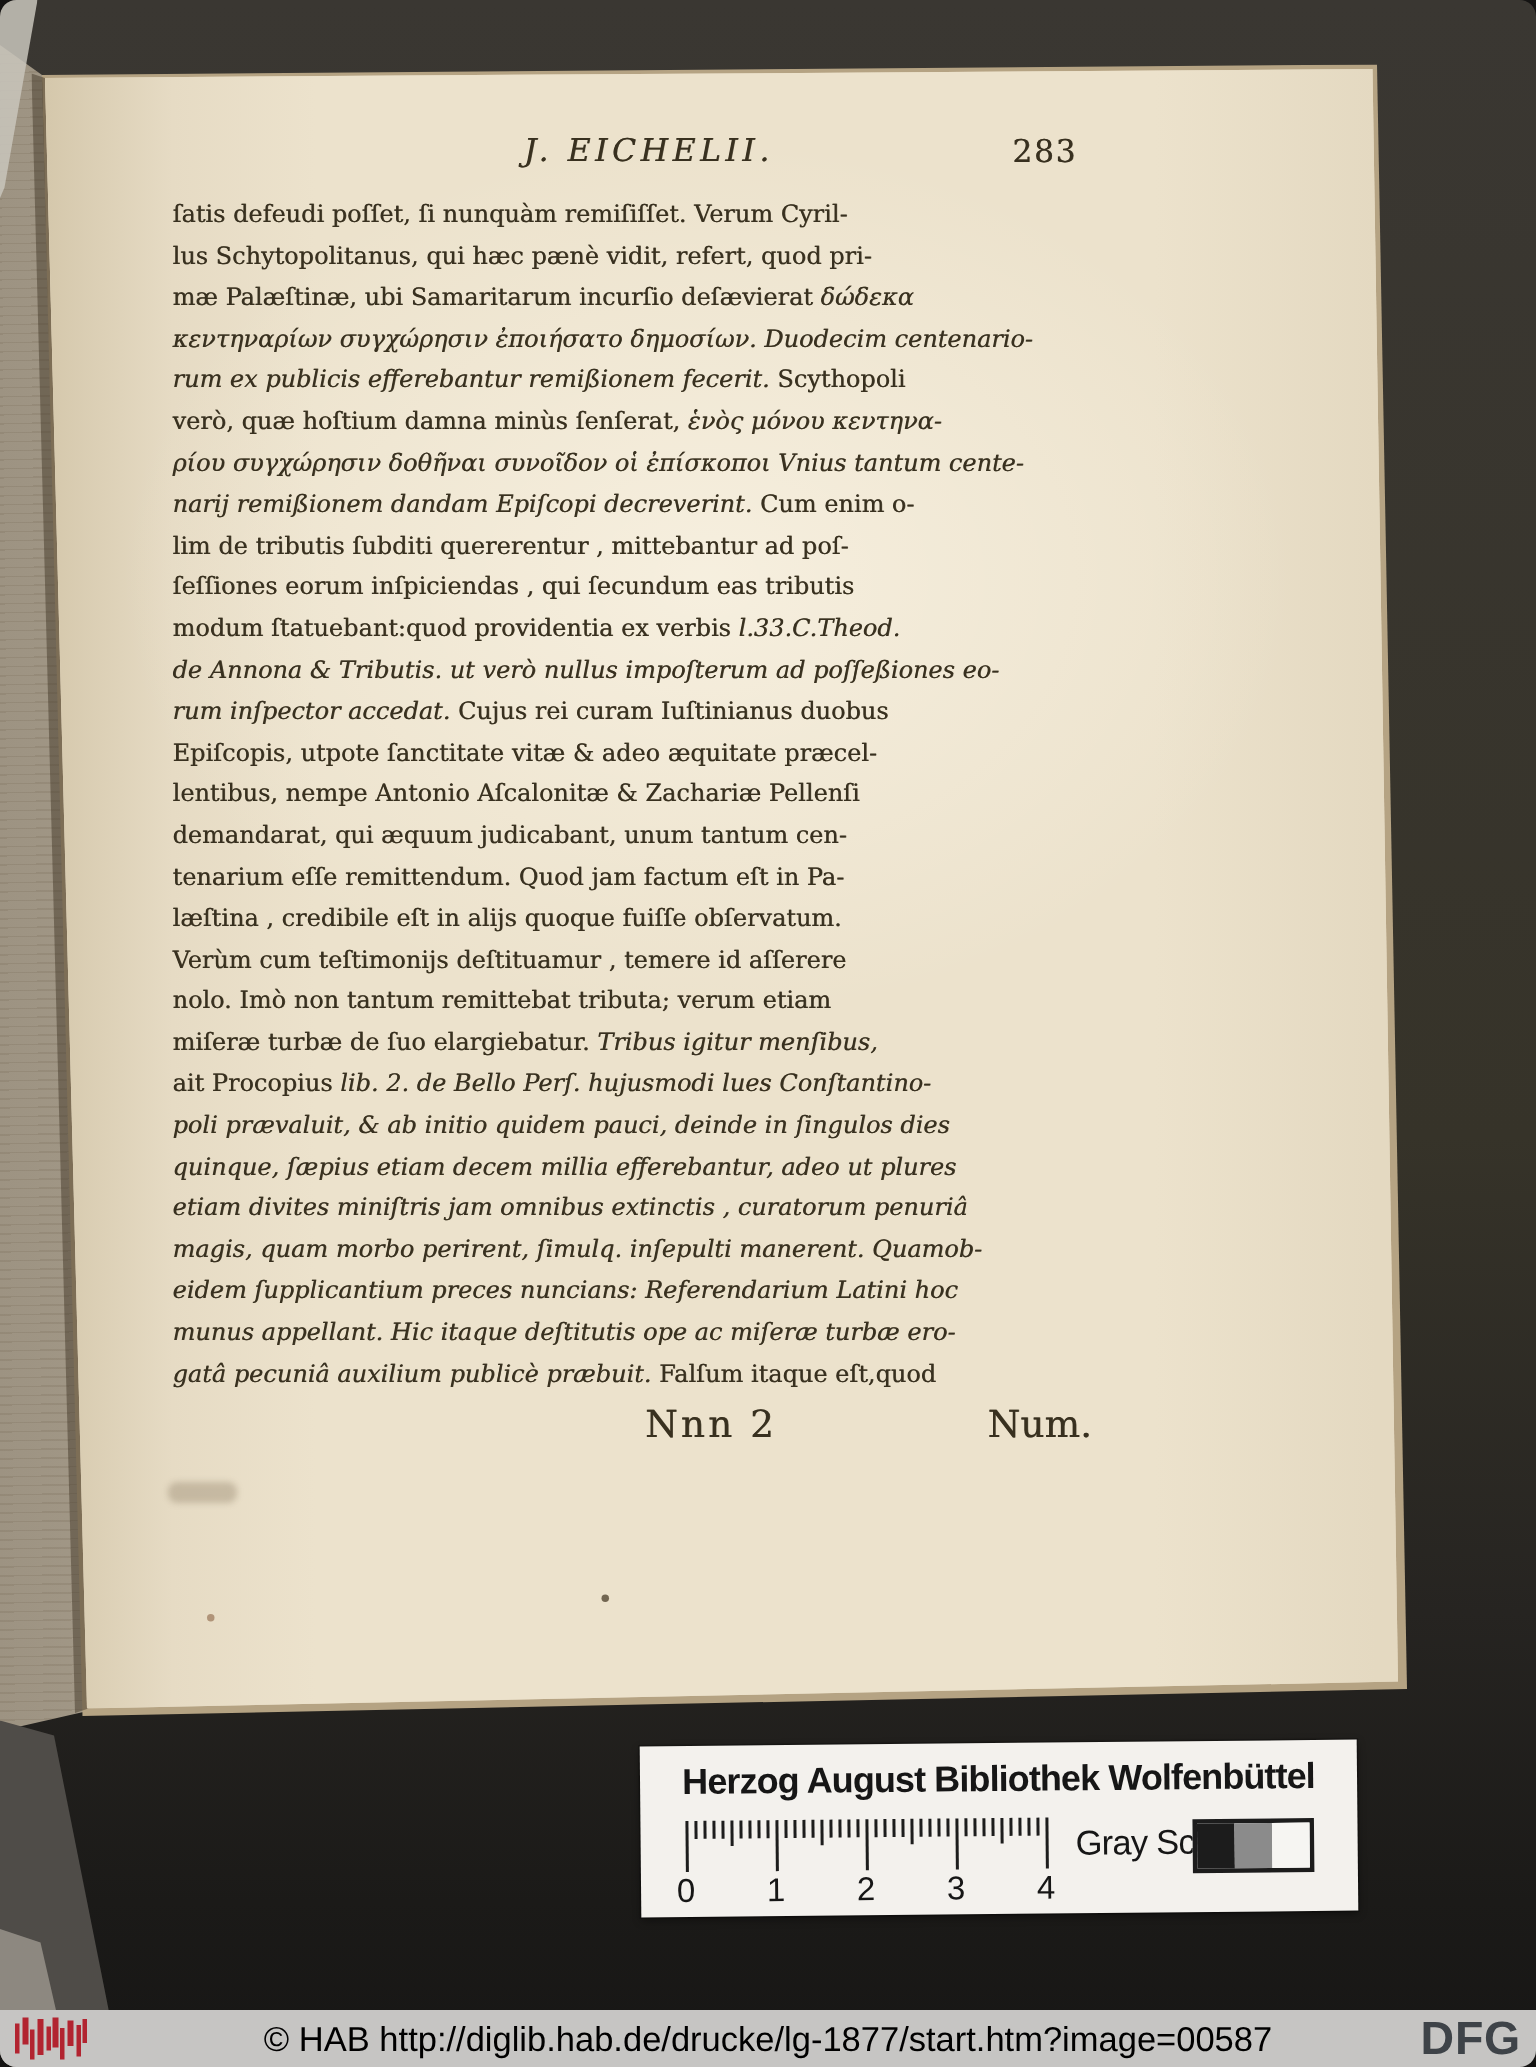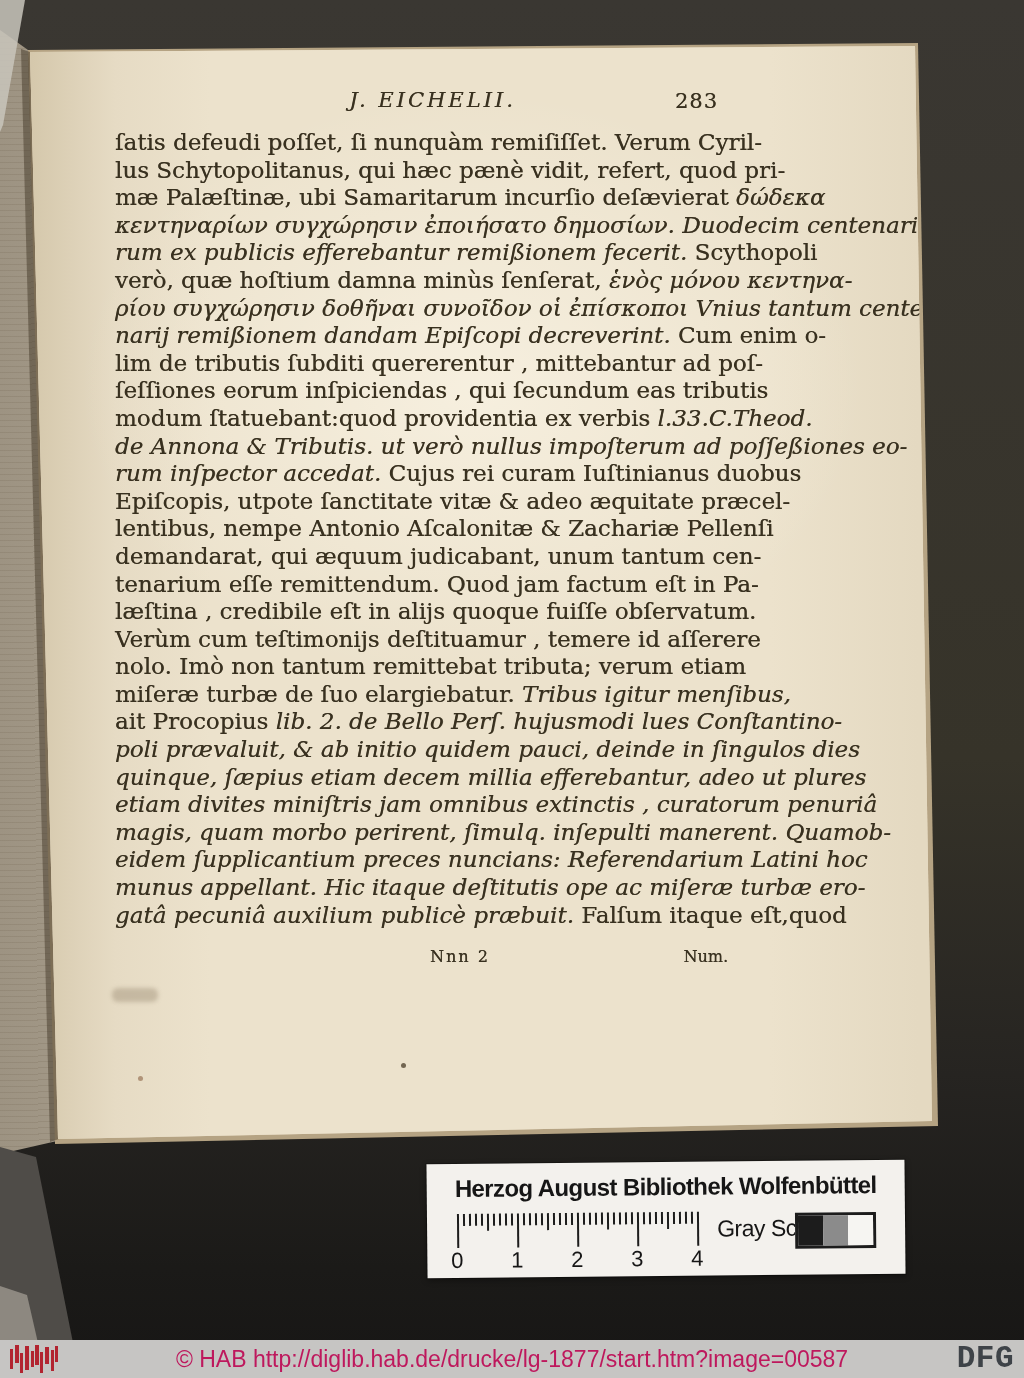--- a/index.html
+++ b/index.html
@@ -1,18 +1,18 @@
 <!DOCTYPE html>
 <html><head>
 <meta charset="utf-8">
 <style>
   html,body{margin:0;padding:0;background:#141312;}
   #screen{position:relative;width:1024px;height:1378px;overflow:hidden;
     background:linear-gradient(180deg,#3a3732 0%,#363329 55%,#262421 78%,#1b1a18 92%,#171615 100%);
-    font-family:"DejaVu Serif",serif;}
+    font-family:"DejaVu Serif",serif;border-radius:11px;}
   .layer{position:absolute;inset:0;pointer-events:none;}
   
   .left-strip{clip-path:polygon(0px 30px,28px 50px,57px 1141px,0px 1154px);
     background:
       repeating-linear-gradient(179deg,rgba(92,76,54,0.14) 0 1px,rgba(0,0,0,0) 1px 6px),
       linear-gradient(90deg,#9d9382 0%,#bdb3a1 45%,#cdc3b0 100%);}
   .gutter-shadow{clip-path:polygon(21px 49px,30px 52px,59px 1139px,50px 1142px);background:rgba(58,46,32,0.45);}
   .top-wedge{clip-path:polygon(0 0,25px 0,3px 125px,0 132px);background:#c9c5bc;opacity:.85;}
   .bottom-wedge{clip-path:polygon(0 1147px,36px 1157px,80px 1378px,0 1378px);background:#4f4c48;}
   .bottom-wedge2{clip-path:polygon(0 1286px,27px 1295px,46px 1378px,0 1378px);background:#8d8press;background:#8d8880;}
@@ -22,24 +22,24 @@
     background:
       radial-gradient(ellipse 560px 420px at 46% 28%,rgba(255,250,238,0.55),rgba(255,250,238,0) 70%),
       linear-gradient(90deg,#d5c8ac 32px,#e6dbc4 115px,#ece2cc 210px,#ece2cc 770px,#e4d9c1 918px),
       linear-gradient(180deg,rgba(120,95,55,0.10) 0,rgba(120,95,55,0) 120px,rgba(120,95,55,0) 980px,rgba(120,95,55,0.12) 1140px),#e9dec8;}
   .content{position:absolute;left:115px;top:88px;width:635px;color:#38301f;
     text-shadow:0.3px 0 0 rgba(56,48,31,0.75);}
   .head{position:relative;height:32px;}
   .head-title{position:absolute;left:0;right:0;text-align:center;font-style:italic;
     font-size:21px;letter-spacing:3px;}
   .head-pagenum{position:absolute;right:32px;top:1px;font-size:21px;letter-spacing:1px;}
-  .textblock{margin-top:9px;font-size:23px;}
+  .textblock{margin-top:9px;font-size:16px;}
   .tline{height:27.6px;line-height:27.6px;white-space:nowrap;}
   .tline .i,.tline .g{font-style:italic;}
-  .sigline{position:relative;height:30px;margin-top:18px;font-size:16px;}
+  .sigline{position:relative;height:30px;margin-top:6px;font-size:25px;}
   .sig{position:absolute;left:315px;letter-spacing:2px;}
   .catch{position:absolute;right:22px;}
   .smudge{position:absolute;left:112px;top:988px;width:46px;height:14px;border-radius:6px;
     background:rgba(110,95,70,0.28);filter:blur(2px);}
   .speck{position:absolute;width:5px;height:5px;border-radius:50%;background:#4a3c28;opacity:.75;}
   
   .label{position:absolute;left:427px;top:1162px;width:478px;height:114px;background:#f3f1ed;
     transform:rotate(-0.55deg);box-shadow:0 0 0 1px rgba(0,0,0,0.25),0 2px 6px rgba(0,0,0,0.4);
     font-family:"Liberation Sans",sans-serif;color:#161616;}
   .label-title{margin-top:11px;text-align:center;font-weight:bold;font-size:24px;
@@ -47,22 +47,22 @@
   .ruler{position:absolute;left:30px;top:50px;width:246px;height:36px;}
   .tick{position:absolute;top:0;width:2px;background:#1d1d1d;}
   .tick.small{height:12px}.tick.med{height:17px}.tick.tall{height:34px}
   .rnum{position:absolute;top:84px;font-size:22px;transform:translateX(-50%);}
   .gs-label{position:absolute;left:290px;top:54px;font-size:23px;letter-spacing:-0.5px;}
   .gs-box{position:absolute;left:368px;top:52px;display:flex;border:3px solid #1c1c1c;background:#fff;}
   .gs-cell{width:25px;height:30px;}
   
   .footer{position:absolute;left:0;top:1340px;width:1024px;height:38px;background:#c6c5c3;}
   .copy{position:absolute;left:0;right:0;top:6px;text-align:center;
-    font-family:"Liberation Sans",sans-serif;font-size:23px;color:#be185d;}
-  .dfg{position:absolute;right:10px;top:1px;font-family:Liberation Mono, monospace;
+    font-family:"Liberation Sans",sans-serif;font-size:23px;color:#000000;}
+  .dfg{position:absolute;right:10px;top:1px;font-family:Liberation Sans, sans-serif;
     font-weight:bold;font-size:31px;color:#3e4348;letter-spacing:0.5px;}
   .redmark{position:absolute;left:8px;top:3px;}
 </style>
 </head>
 <body>
 
 <div id="screen">
   <div class="layer left-strip"></div>
   <div class="layer top-wedge"></div>
   <div class="layer bottom-wedge"></div>

